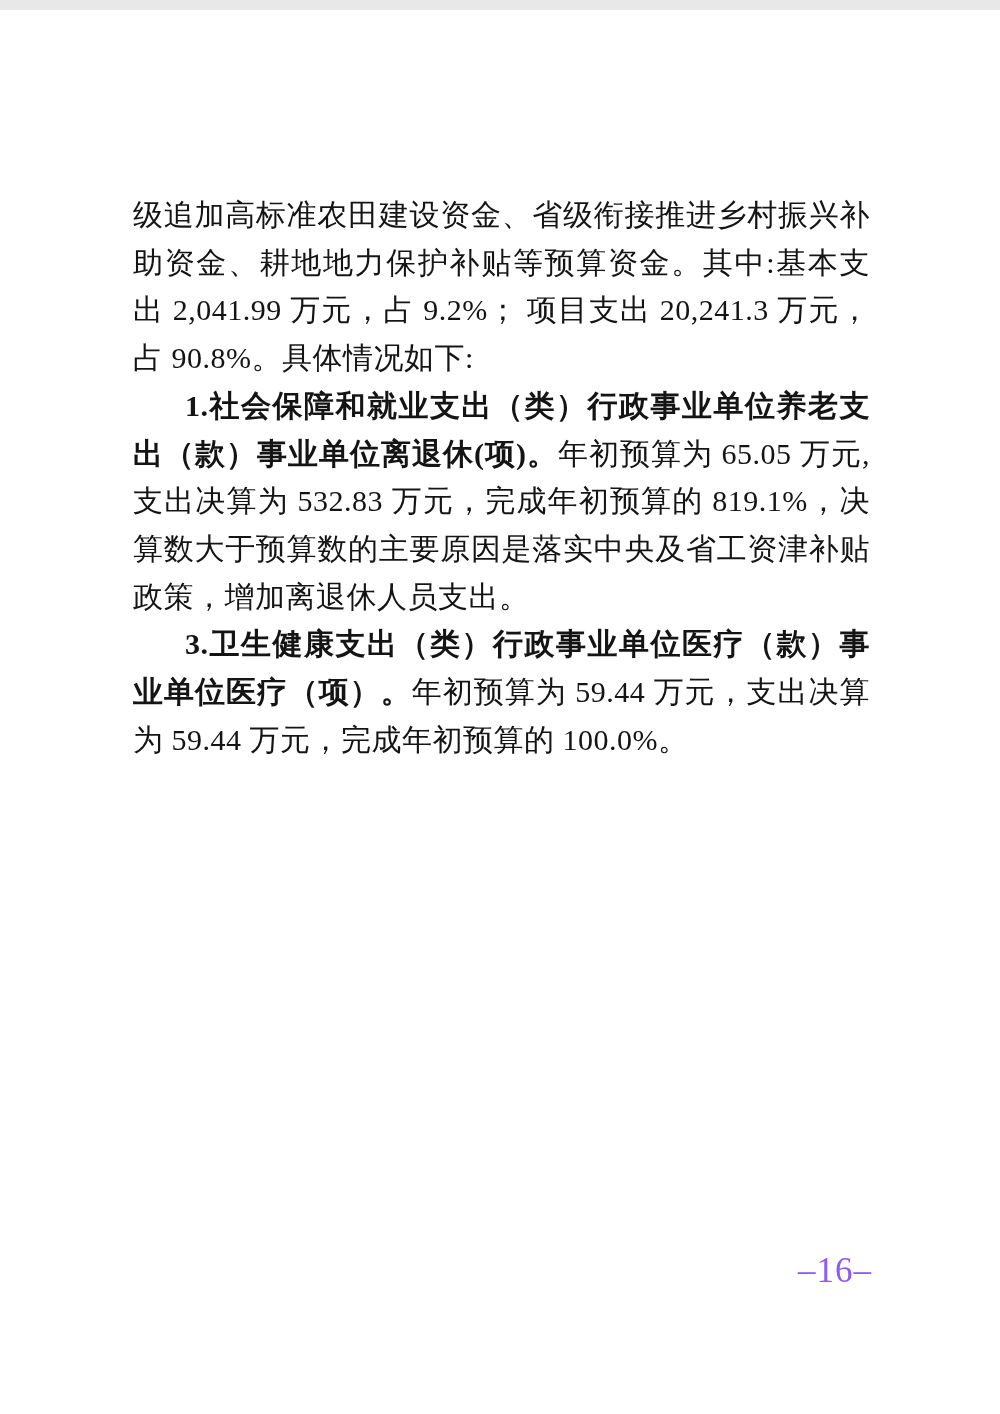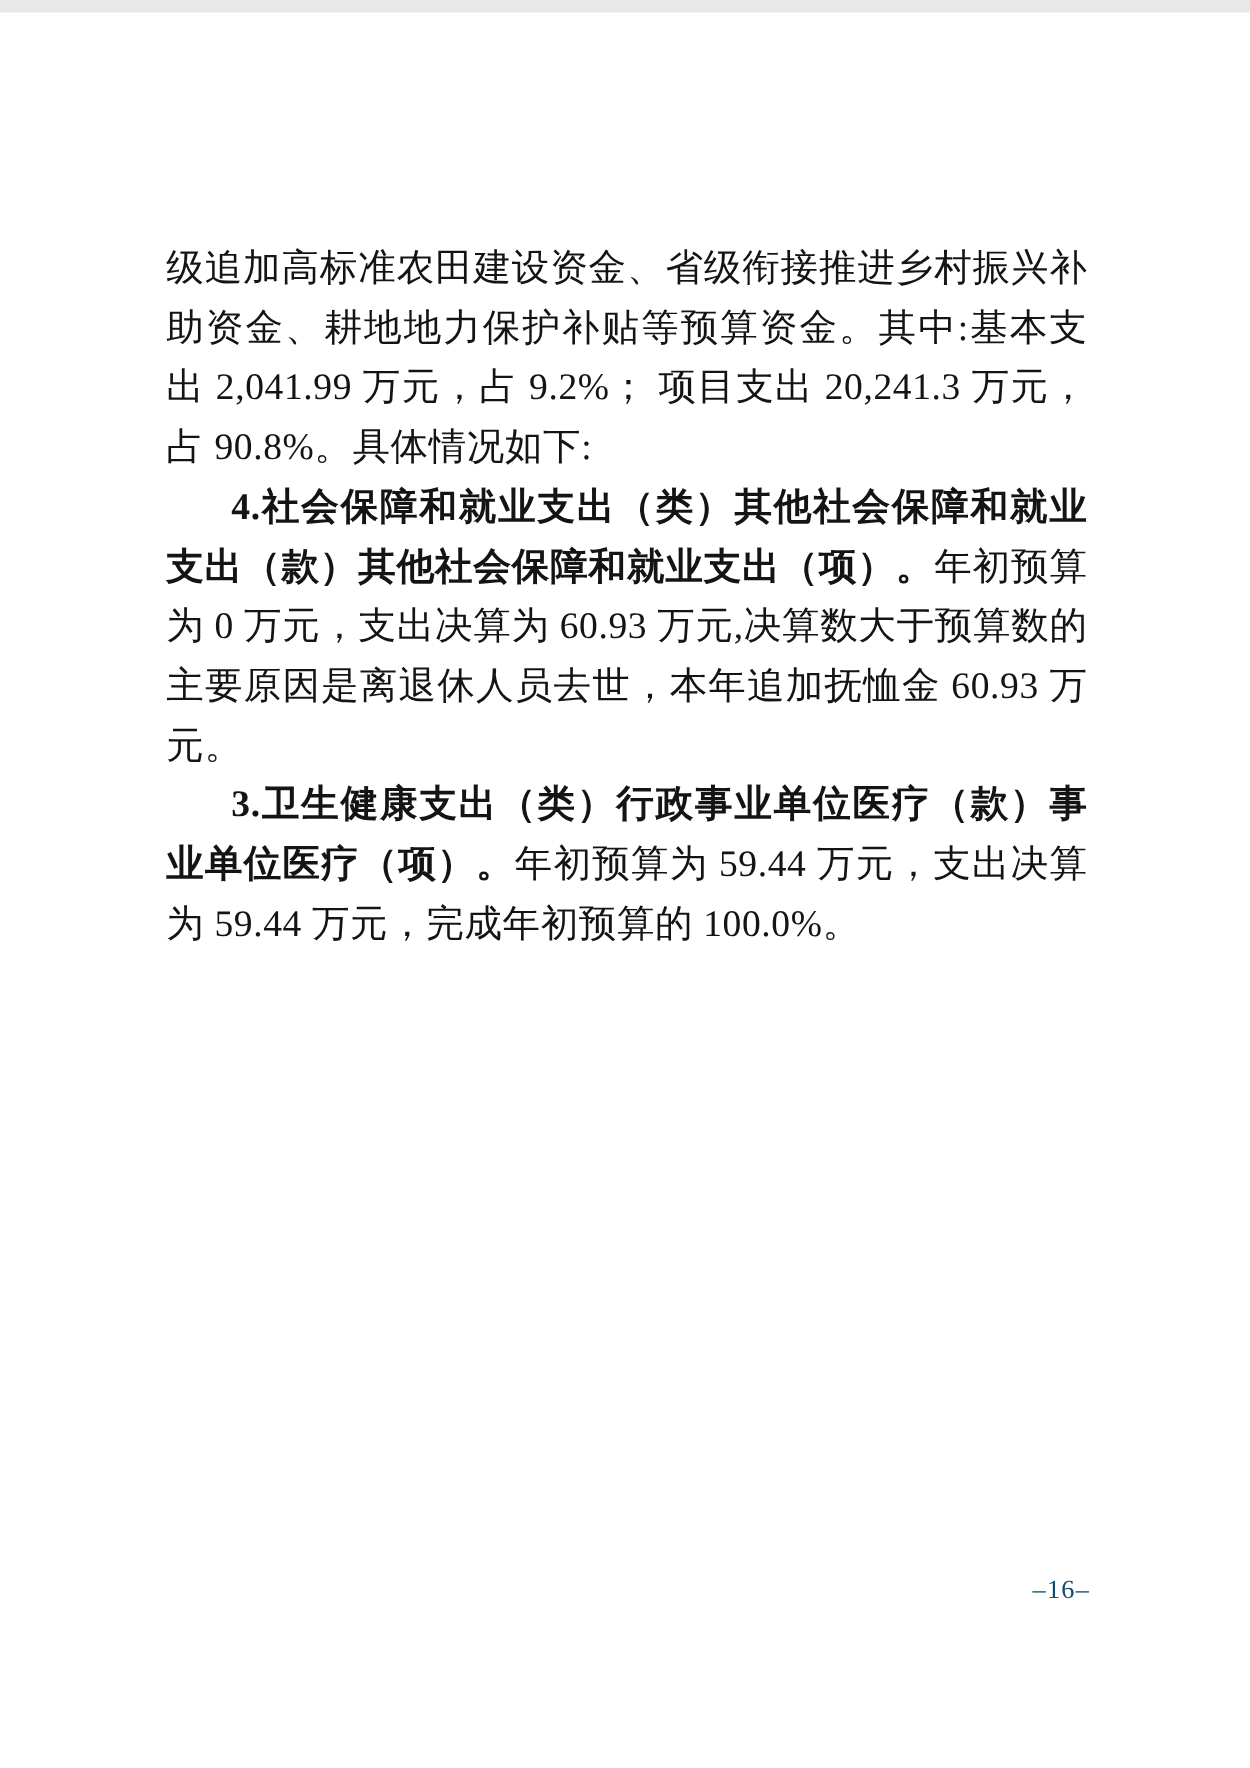--- a/index.html
+++ b/index.html
@@ -35,37 +35,37 @@
   .para.item {
     text-indent: 52px;
   }
   .para .heading {
     font-weight: bold;
   }
   .page-number {
     position: absolute;
     top: 1246px;
     right: 128px;
-    font-size: 21px;
+    font-size: 35px;
     line-height: 30px;
     letter-spacing: 1px;
-    color: #0c4a6e;
+    color: #8b5cf6;
   }
 </style>
 </head>
 <body>
 
 <div class="page">
   <div class="content">
 
     <p class="para intro"><span>级追加高标准农田建设资金、省级衔接推进乡村振兴补助资金、耕地地力保护补贴等预算资金。其中:基本支出 2,041.99 万元，占 9.2%； 项目支出 20,241.3 万元，占 90.8%。具体情况如下:</span></p>
 
+    <p class="para item"><span class="heading">1.社会保障和就业支出（类）行政事业单位养老支出（款）事业单位离退休(项)。</span><span>年初预算为 65.05 万元,支出决算为 532.83 万元，完成年初预算的 819.1%，决算数大于预算数的主要原因是落实中央及省工资津补贴政策，增加离退休人员支出。</span></p>
 
 
 
-    <p class="para item"><span class="heading">4.社会保障和就业支出（类）其他社会保障和就业支出（款）其他社会保障和就业支出（项）。</span><span>年初预算为 0 万元，支出决算为 60.93 万元,决算数大于预算数的主要原因是离退休人员去世，本年追加抚恤金 60.93 万元。</span></p>
 
     <p class="para item"><span class="heading">3.卫生健康支出（类）行政事业单位医疗（款）事业单位医疗（项）。</span><span>年初预算为 59.44 万元，支出决算为 59.44 万元，完成年初预算的 100.0%。</span></p>
 
   </div>
 
   <div class="page-number">–16–</div>
 </div>
 
 </body></html>

